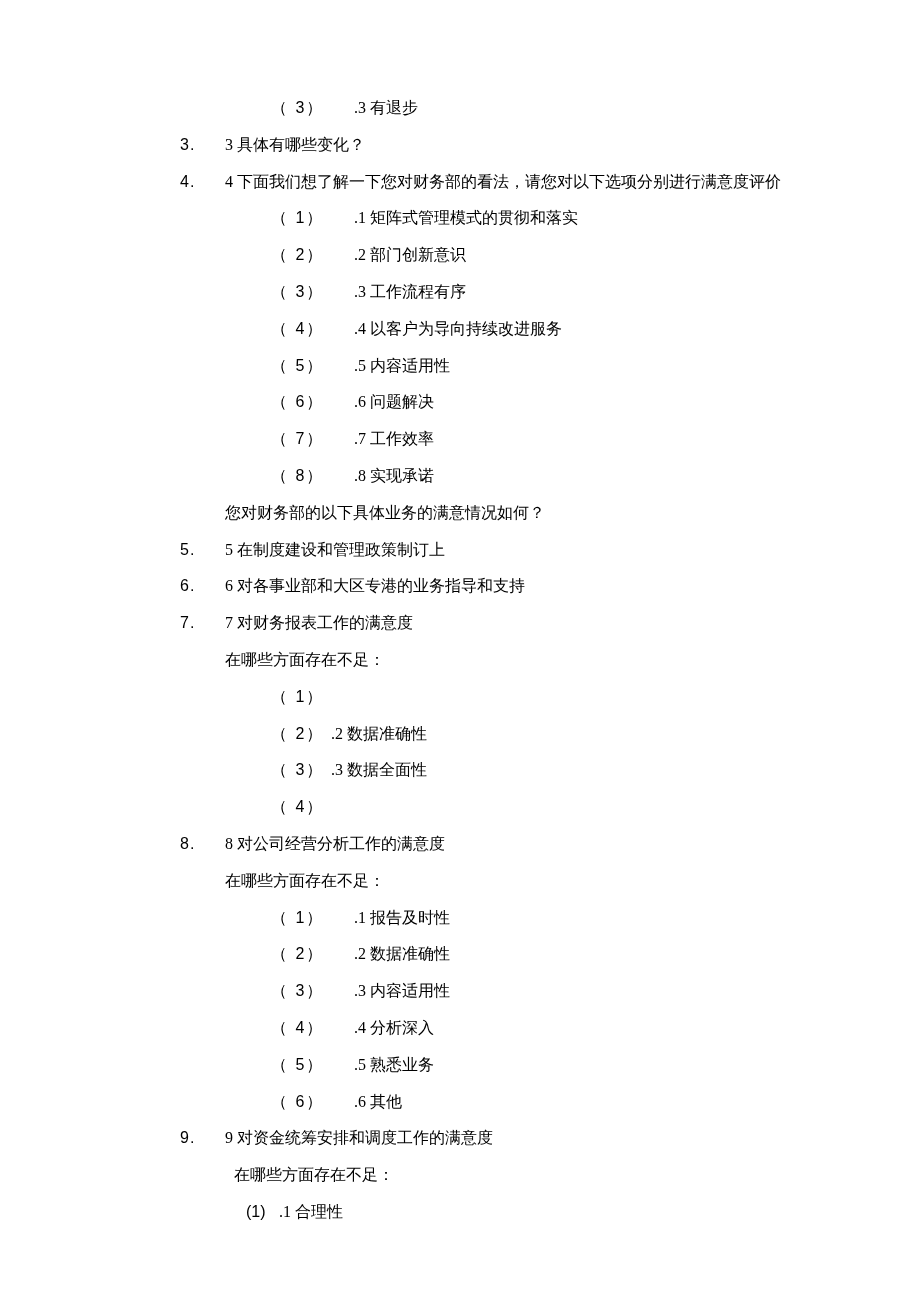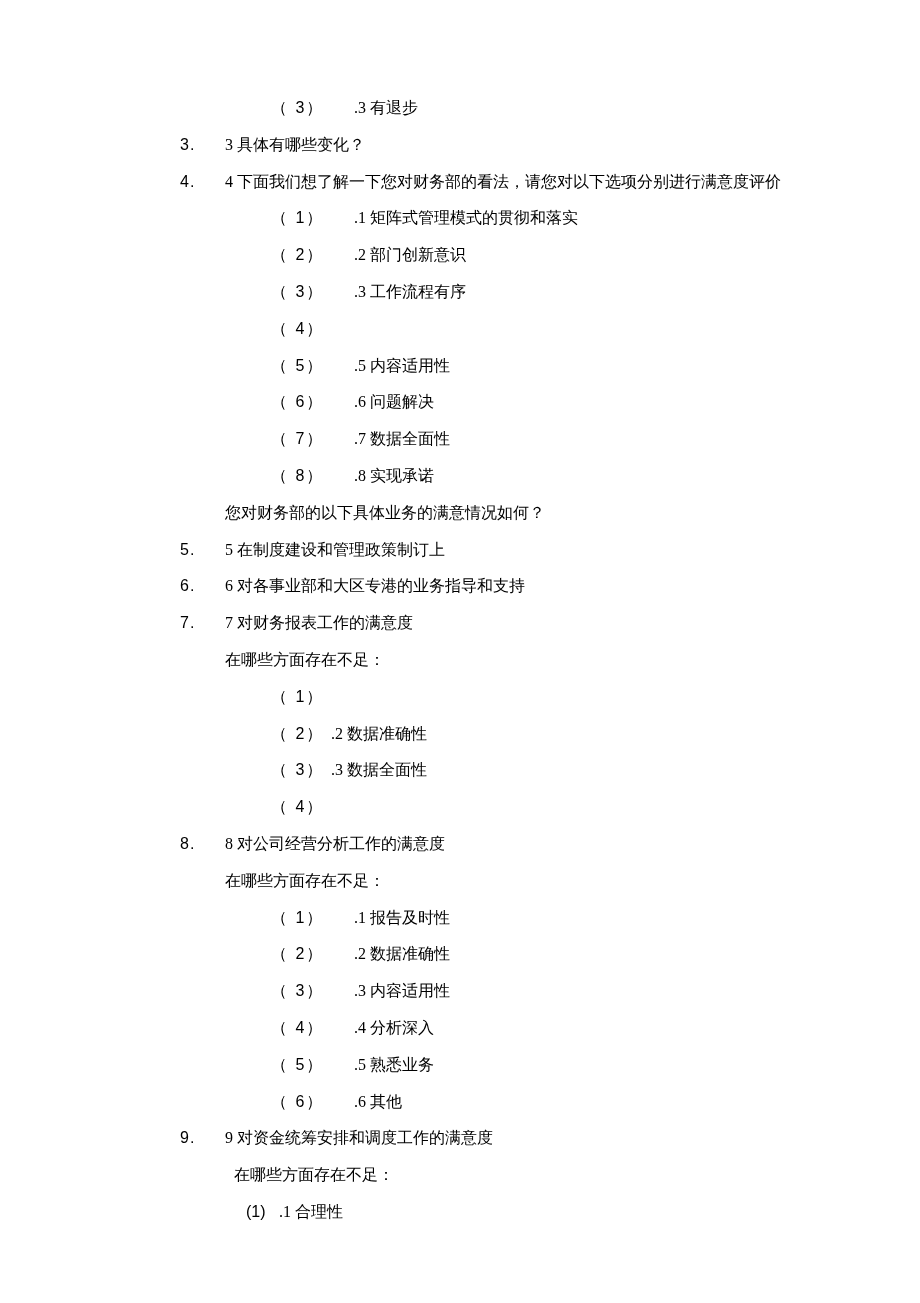--- a/index.html
+++ b/index.html
@@ -102,32 +102,33 @@
         <div class="item-sub">
           <span class="sub-num">（ 2）</span>
           <span class="sub-text"><span class="cn">.2 部门创新意识</span></span>
         </div>
         <div class="item-sub">
           <span class="sub-num">（ 3）</span>
           <span class="sub-text"><span class="cn">.3 工作流程有序</span></span>
         </div>
         <div class="item-sub">
           <span class="sub-num">（ 4）</span>
+          <span class="sub-text"><span class="cn">.4 以客户为导向持续改进服务</span></span>
         </div>
         <div class="item-sub">
           <span class="sub-num">（ 5）</span>
           <span class="sub-text"><span class="cn">.5 内容适用性</span></span>
         </div>
         <div class="item-sub">
           <span class="sub-num">（ 6）</span>
           <span class="sub-text"><span class="cn">.6 问题解决</span></span>
         </div>
         <div class="item-sub">
           <span class="sub-num">（ 7）</span>
-          <span class="sub-text"><span class="cn">.7 数据全面性</span></span>
+          <span class="sub-text"><span class="cn">.7 工作效率</span></span>
         </div>
         <div class="item-sub">
           <span class="sub-num">（ 8）</span>
           <span class="sub-text"><span class="cn">.8 实现承诺</span></span>
         </div>
       </div>
     <div>您对财务部的以下具体业务的满意情况如何？</div>
   </div>
 </div>
 

